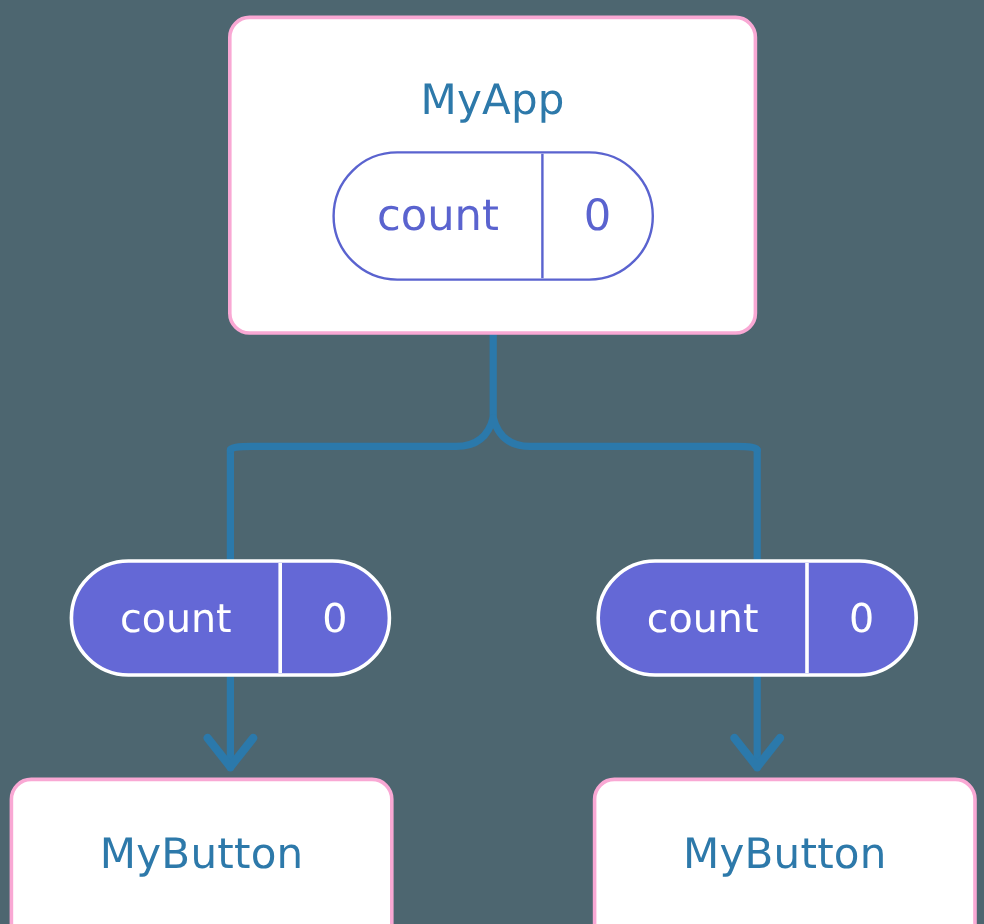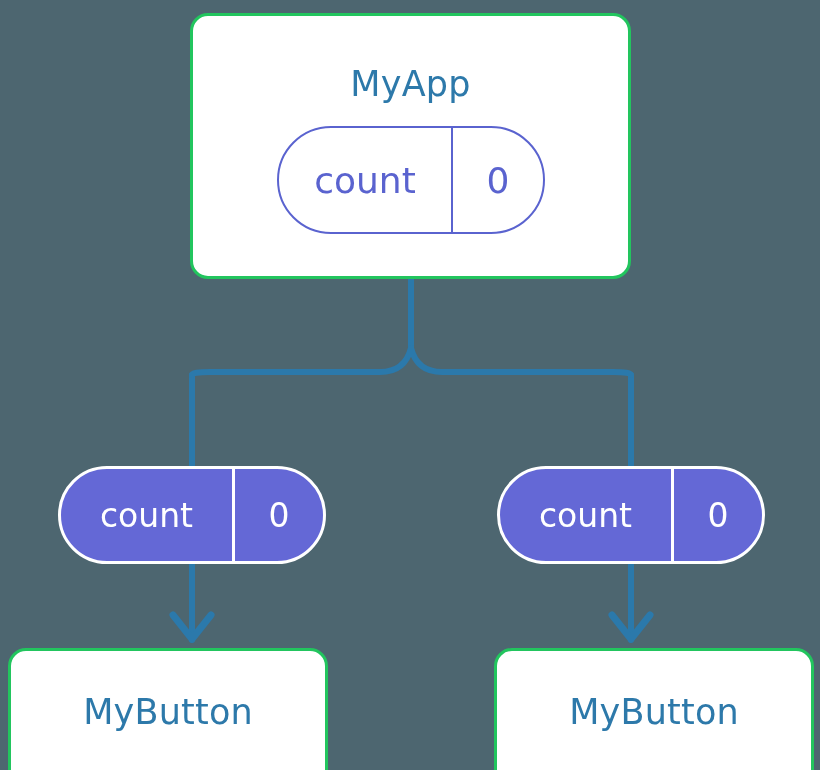--- a/index.html
+++ b/index.html
@@ -24,21 +24,21 @@
     top: 0;
     width: 820px;
     height: 770px;
   }
 
   
   .component-box {
     position: absolute;
     box-sizing: border-box;
     background: #ffffff;
-    border: 3px solid #22c55e;
+    border: 3px solid #f9a8d4;
     border-radius: 18px;
     display: flex;
     flex-direction: column;
     align-items: center;
   }
   .component-title {
     color: #2d79aa;
     font-size: 35px;
     letter-spacing: 0.2px;
     white-space: nowrap;

